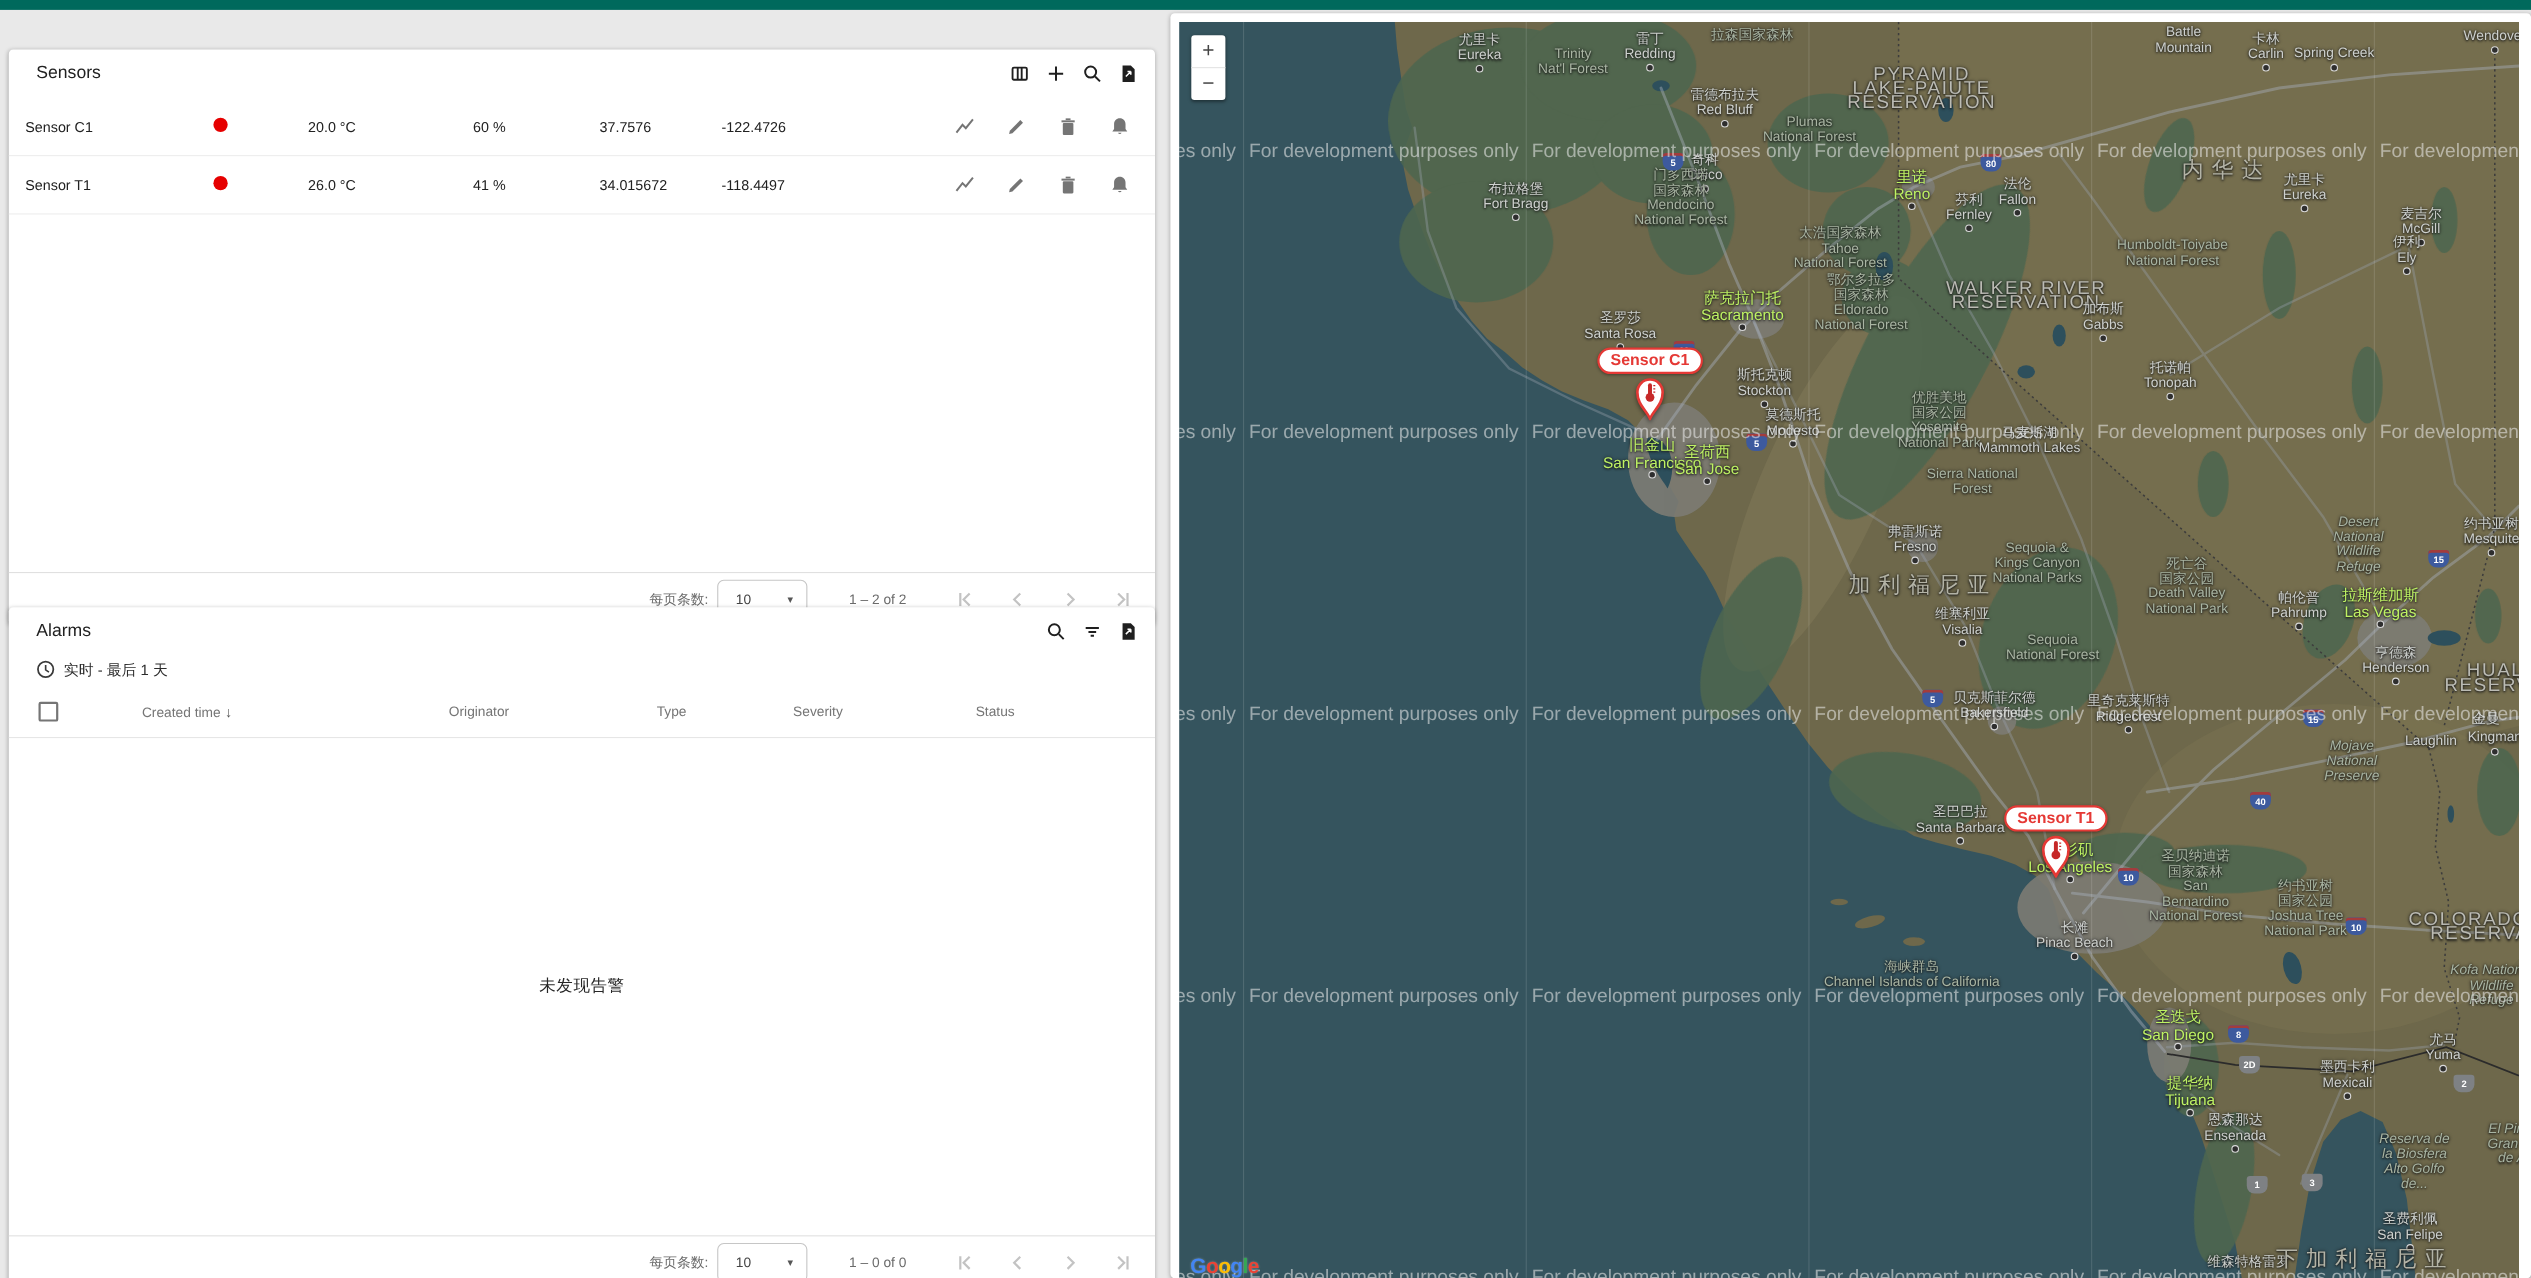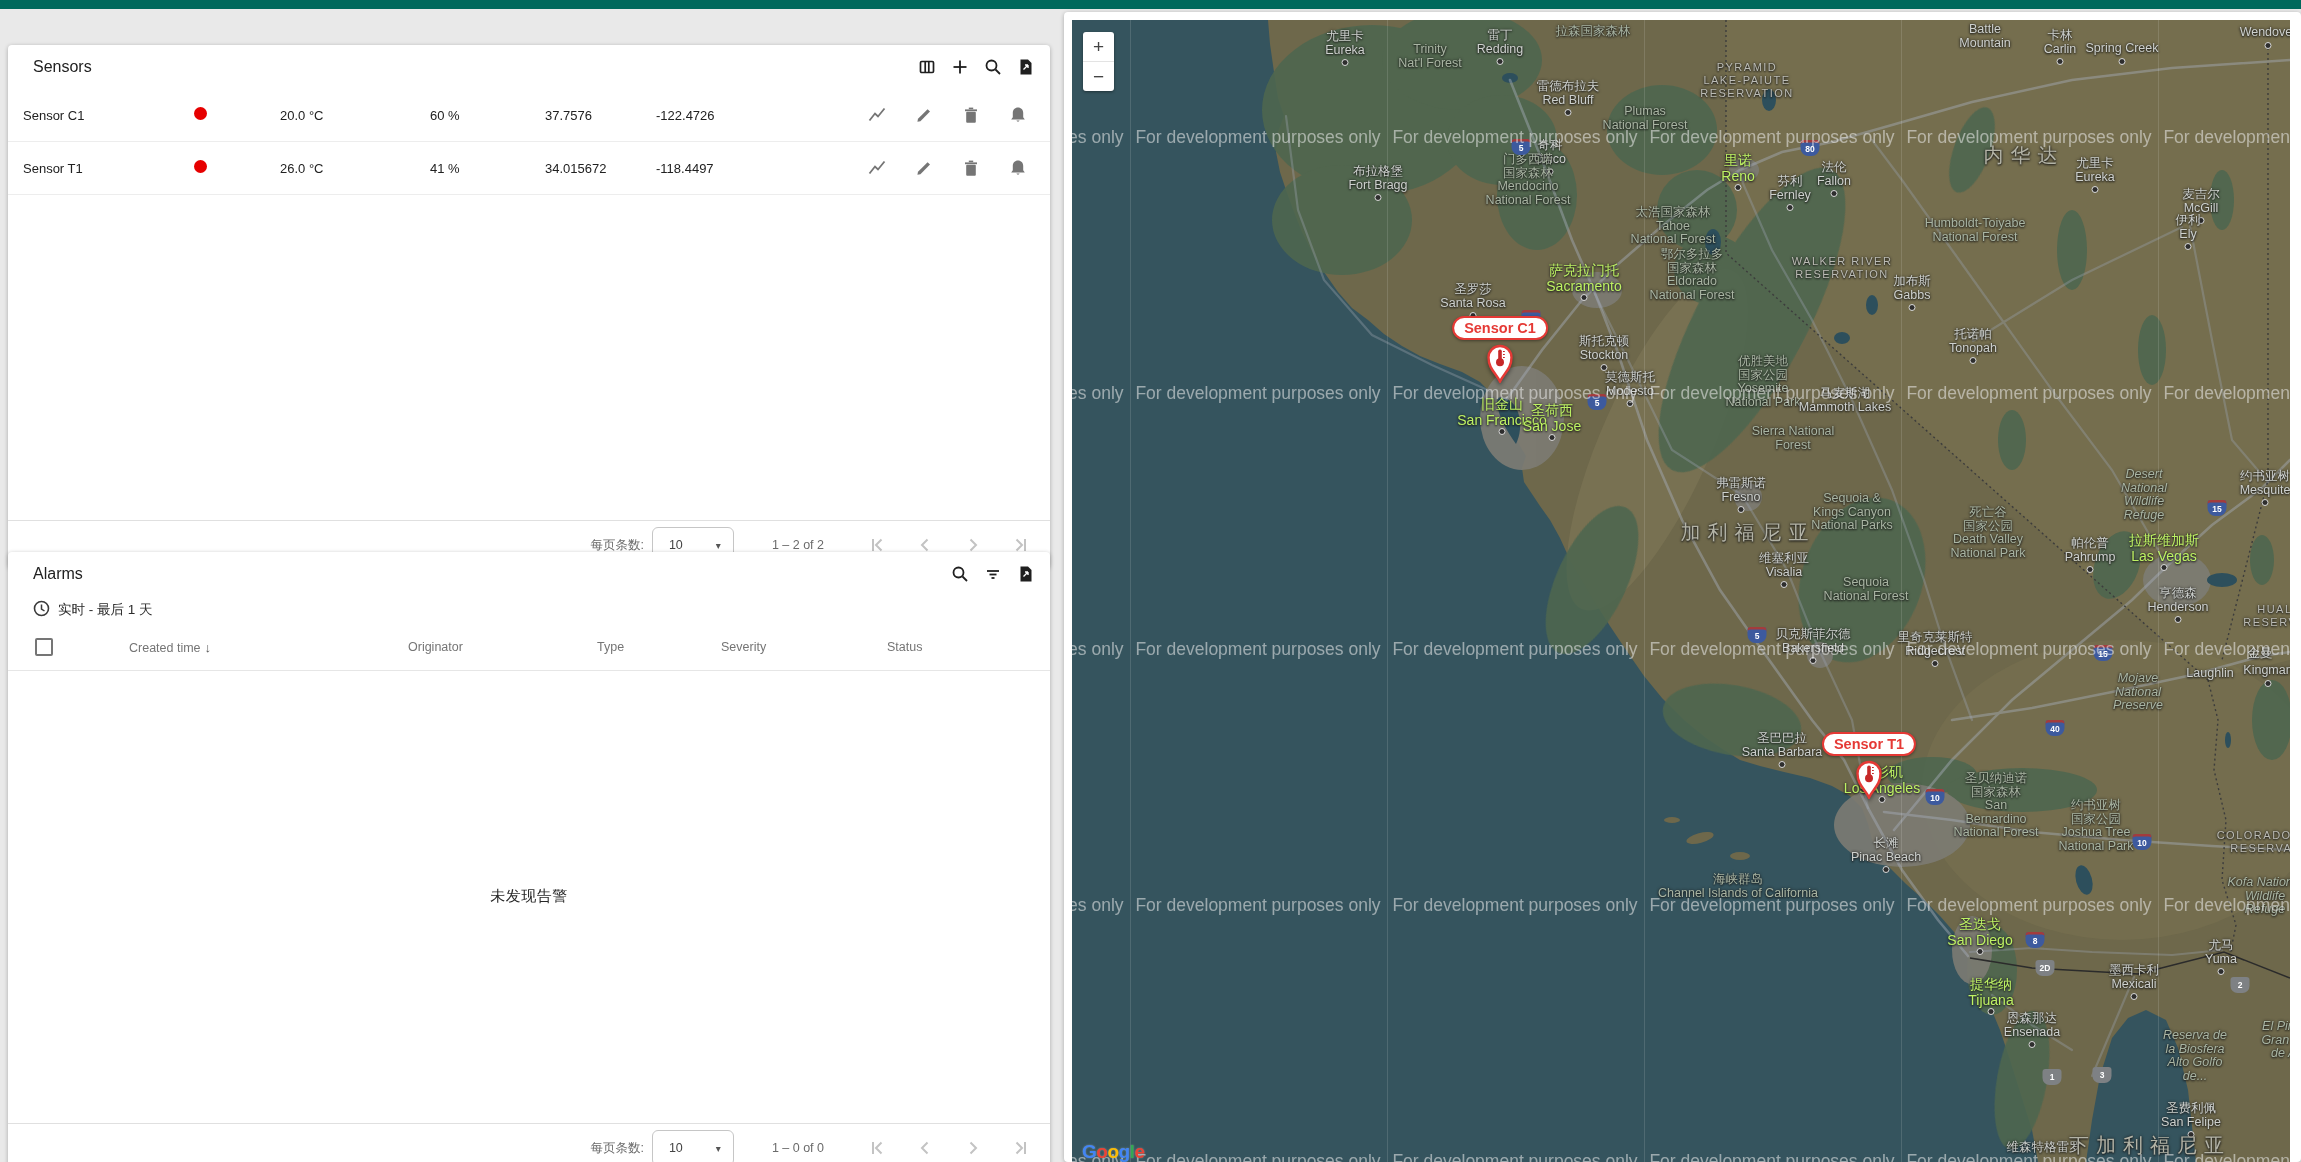--- a/index.html
+++ b/index.html
@@ -40,21 +40,21 @@
   .map{position:absolute;left:8px;top:8px;width:1218px;height:1142px;background:#35545e;overflow:hidden;cursor:grab;}
   .map svg.geo{position:absolute;left:0;top:0;}
   .seam{position:absolute;top:0;width:1px;height:1142px;background:rgba(255,255,255,.13);}
   .wm{position:absolute;transform:translate(-50%,-50%);white-space:nowrap;font-size:17.5px;color:rgba(238,238,238,.55);}
   .map-label{position:absolute;transform:translate(-50%,-50%);text-align:center;line-height:14px;white-space:nowrap;
     text-shadow:0 0 3px rgba(25,25,25,.95),0 1px 2px rgba(25,25,25,.9);}
   .map-label.city{font-size:12.5px;color:#ced1ce;}
   .map-label.city-lg{font-size:14px;font-weight:500;color:#bef264;line-height:16px;}
   .map-label.park{font-size:12.5px;color:#a9b5a3;line-height:13.5px;}
   .map-label.park-it{font-size:12.5px;font-style:italic;color:#a9b5a3;line-height:13.5px;}
-  .map-label.res{font-size:11px;color:#bbbbb4;letter-spacing:1.5px;line-height:13px;}
+  .map-label.res{font-size:17px;color:#bbbbb4;letter-spacing:1.5px;line-height:13px;}
   .map-label.region{font-size:20px;color:#b3b3a6;letter-spacing:7px;line-height:18px;}
   .map-dot{position:absolute;width:5px;height:5px;border:1.4px solid #d9d9d9;background:#2e2e2e;border-radius:50%;transform:translate(-50%,0);}
   .shield{position:absolute;transform:translate(-50%,-50%);width:19px;height:16px;border-radius:3px 3px 8px 8px;
     background:#3d5a9e;color:#fff;font-size:8.5px;font-weight:bold;text-align:center;line-height:19px;box-shadow:inset 0 2.5px 0 #a33c3c;}
   .shield.mx{background:#7e8184;box-shadow:none;line-height:16px;border-radius:3px 3px 7px 7px;}
   .marker-pin{position:absolute;transform:translate(-50%,-100%);filter:drop-shadow(0 2px 2px rgba(0,0,0,.45));}
   .marker-label{position:absolute;transform:translate(-50%,-50%);background:#fff;border:2.4px solid #e53935;border-radius:13px;
     padding:2px 10px;font-size:14.5px;font-weight:bold;color:#e53935;white-space:nowrap;box-shadow:0 1px 3px rgba(0,0,0,.4);cursor:pointer;}
   .zoomctl{position:absolute;left:11px;top:12px;width:31px;background:#fff;border-radius:3px;box-shadow:0 1px 3px rgba(0,0,0,.4);}
   .zoombtn{width:31px;height:29px;border:none;background:none;font-size:19px;color:#444;cursor:pointer;padding:0;line-height:29px;}

